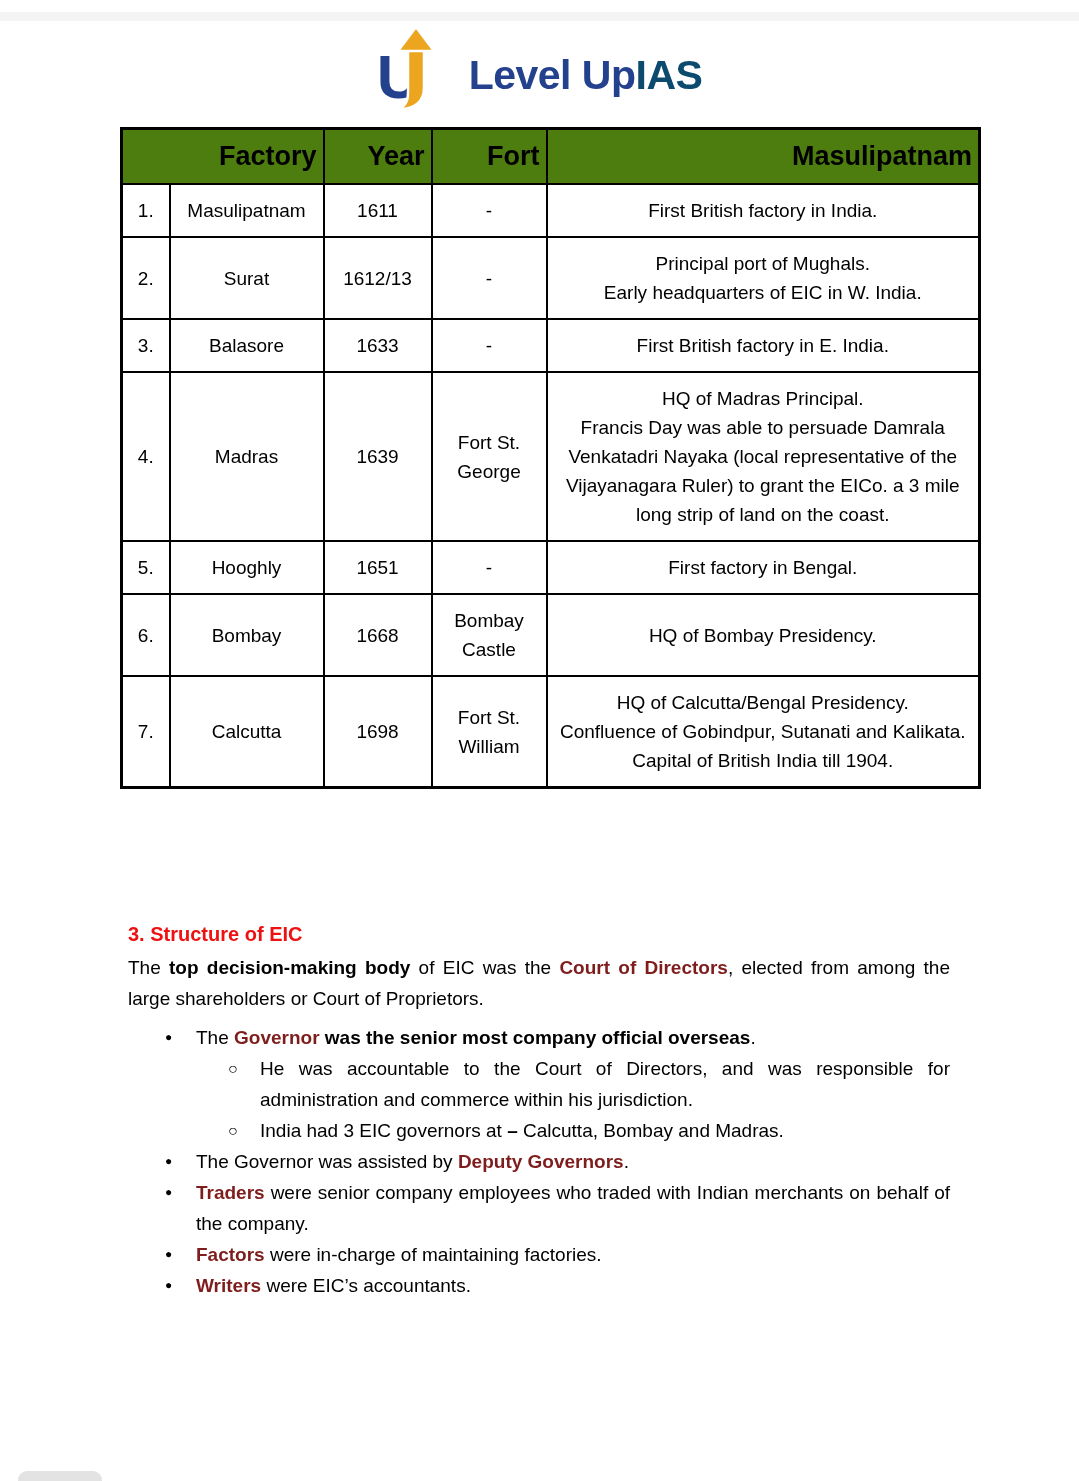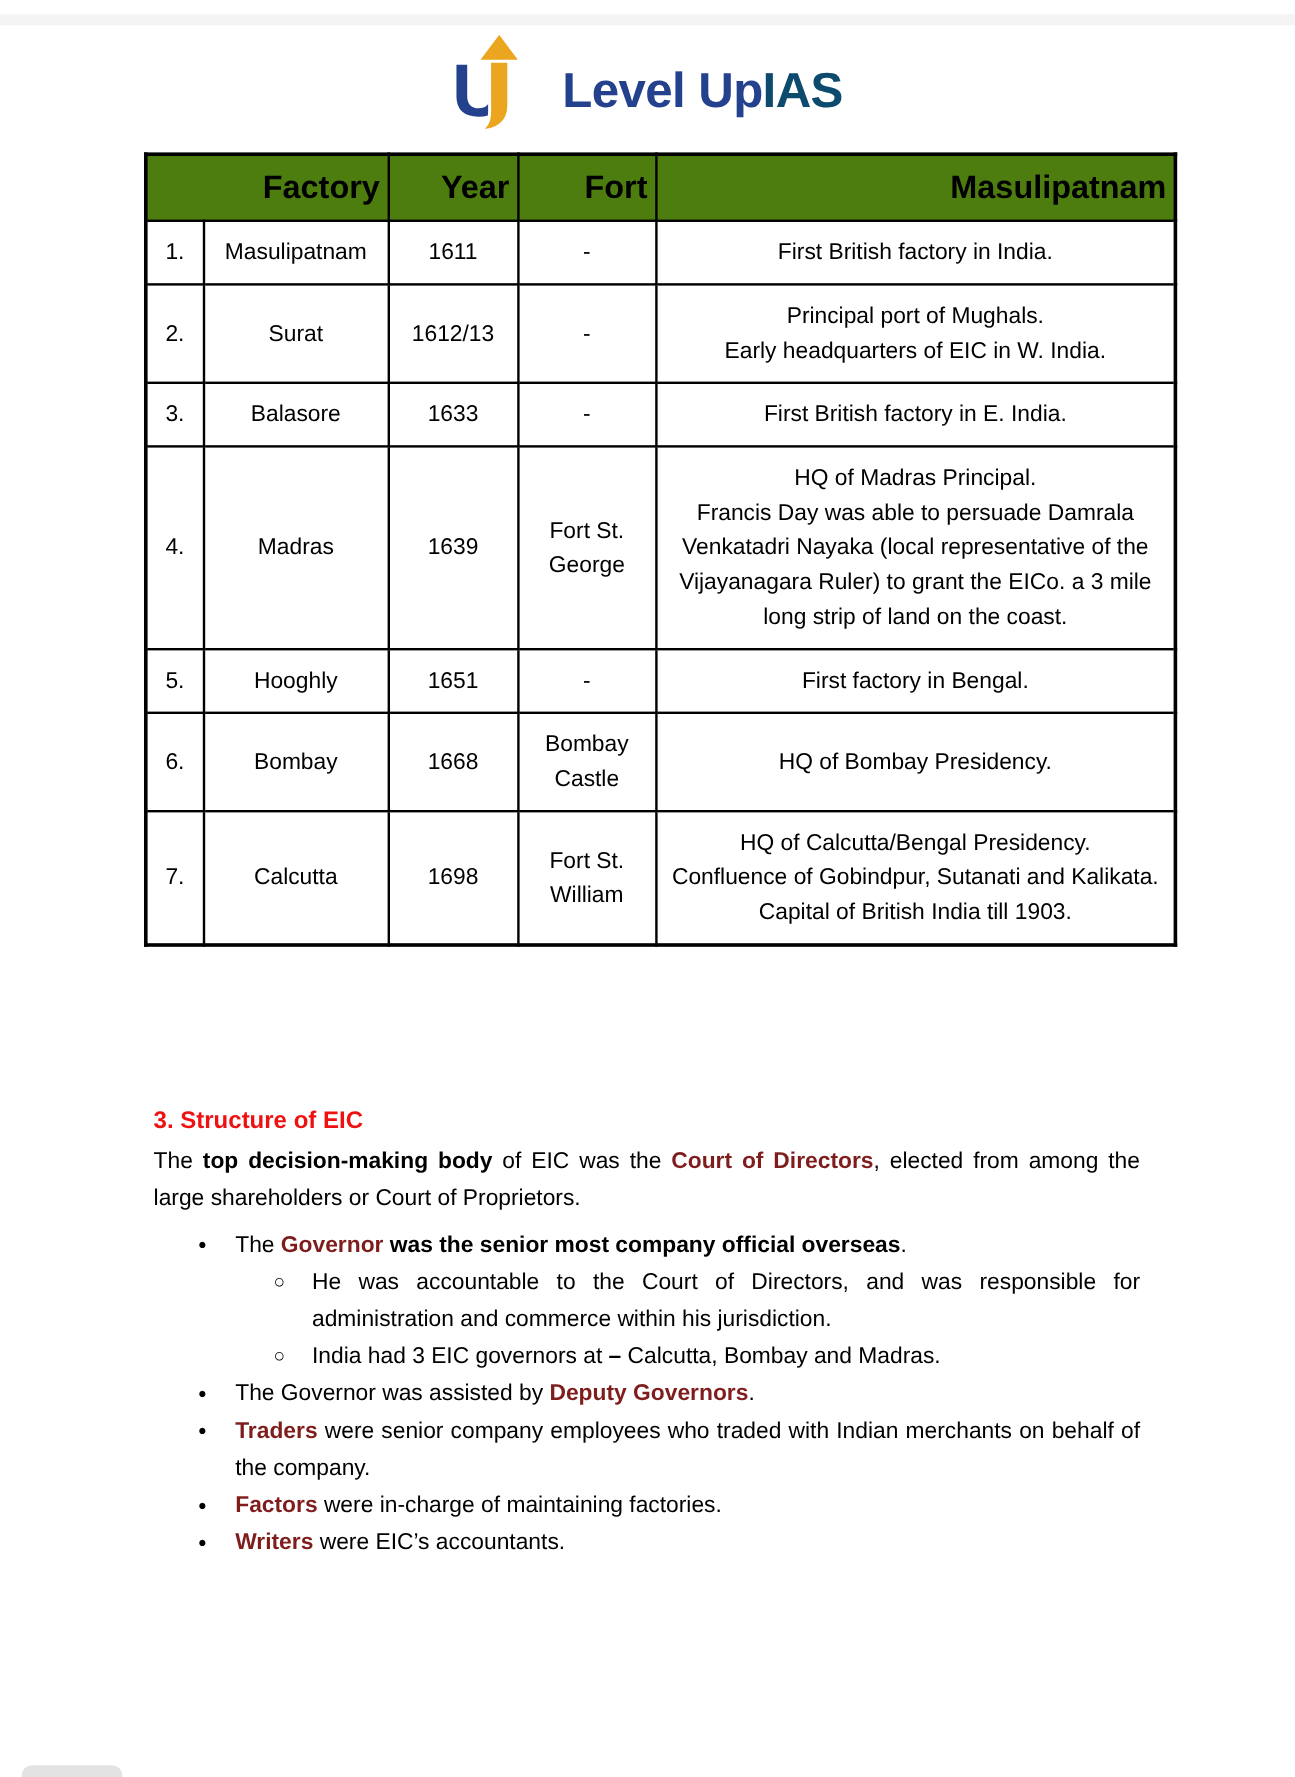--- a/index.html
+++ b/index.html
@@ -140,21 +140,21 @@
         </td>
       </tr>
       <tr>
         <td>7.</td>
         <td>Calcutta</td>
         <td>1698</td>
         <td>Fort St. William</td>
         <td class="c-sig">
           <div>HQ of Calcutta/Bengal Presidency.</div>
           <div>Confluence of Gobindpur, Sutanati and Kalikata.</div>
-          <div>Capital of British India till 1903.</div>
+          <div>Capital of British India till 1904.</div>
         </td>
       </tr>
     </tbody>
 </table>
 
 <div class="section">
   <h3 class="sec-title">3. Structure of EIC</h3>
   <p class="para"><span>The </span><span class="b">top decision-making body</span><span> of EIC was the </span><span class="blue">Court of Directors</span><span>, elected from among the large shareholders or Court of Proprietors.</span></p>
   <div class="bullets" id="bullets">
       <div class="bullet lvl1">

